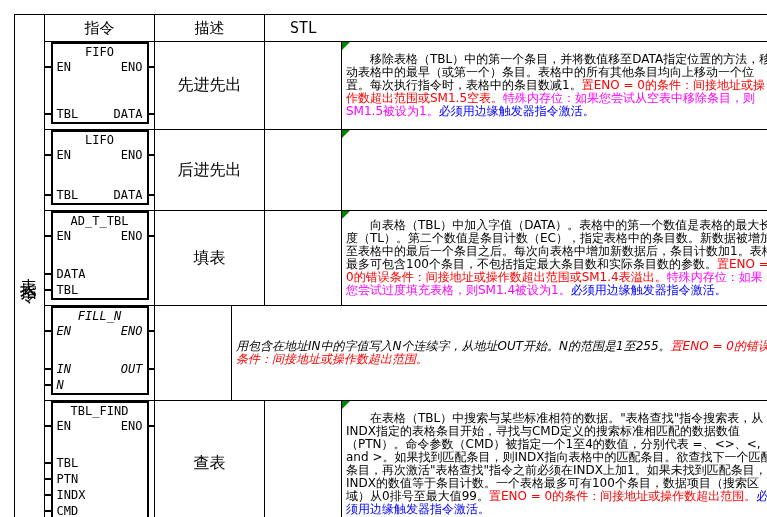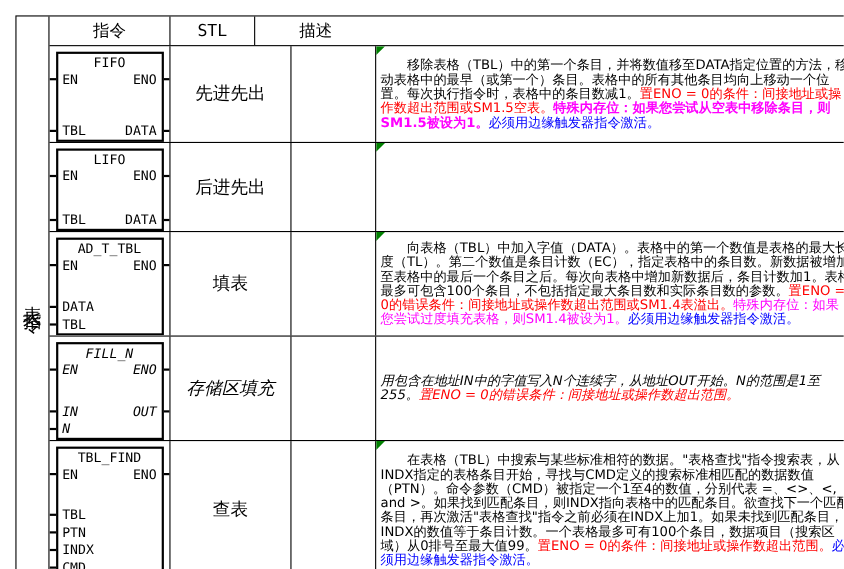--- a/index.html
+++ b/index.html
@@ -21,21 +21,21 @@
     font-size:17px;letter-spacing:4px;
   }
   .main{flex:1;display:flex;flex-direction:column;min-width:0;}
   .row{display:flex;box-sizing:border-box;}
   .row + .row{border-top:1px solid #000;}
   .cell{
     border-right:1px solid #000;
     box-sizing:border-box;overflow:hidden;position:relative;
   }
   .cell:last-child{border-right:none;}
-  .col-instr{width:110px;flex:0 0 110px;display:flex;align-items:flex-end;justify-content:center;}
+  .col-instr{width:110px;flex:0 0 110px;display:flex;align-items:flex-start;justify-content:center;}
   .col-desc{width:110px;flex:0 0 110px;display:flex;align-items:center;justify-content:center;font-size:16px;}
   .col-stl{width:77px;flex:0 0 77px;}
   .col-remark{flex:1;display:flex;align-items:center;}
   .header-row{height:26px;flex:0 0 26px;}
   .hcell{display:flex;align-items:center;justify-content:center;font-size:15px;}
   .mono{font-family:"DejaVu Sans Mono",monospace;}
 
   .block{
     position:relative;
     border:2px solid #000;
@@ -61,22 +61,22 @@
 </head>
 <body>
 
 <div class="canvas">
   <div class="side-cell">
     <div class="side-label">表指令</div>
   </div>
   <div class="main" id="table-main">
     <div class="row header-row">
       <div class="cell col-instr hcell">指令</div>
+      <div class="cell col-desc hcell">描述</div>
       <div class="cell col-stl hcell mono">STL</div>
-      <div class="cell col-desc hcell">描述</div>
     </div>
   <div class="row body-row" style="height: 88px; flex: 0 0 88px;">
         <div class="cell col-instr">
           <div class="block" style="height: 78px;">
             <div class="block-title">FIFO</div>
             <div class="pin-row">
               <div class="pin-left">EN</div>
               <div class="stub l"></div>
               <div class="pin-right">ENO</div>
               <div class="stub r"></div>
@@ -89,21 +89,21 @@
               <div class="stub r"></div>
             </div>
           </div>
         </div>
         <div class="cell col-desc">
           <div>先进先出</div>
         </div>
         <div class="cell col-stl mono"></div>
         <div class="cell col-remark">
           <div class="marker" style="border-top-color: rgb(0, 128, 0);"></div>
-          <div class="remark-text"><span style="color: rgb(0, 0, 0);">　　移除表格（TBL）中的第一个条目，并将数值移至DATA指定位置的方法，移动表格中的最早（或第一个）条目。表格中的所有其他条目均向上移动一个位置。每次执行指令时，表格中的条目数减1。</span><span style="color: rgb(255, 0, 0);">置ENO = 0的条件：间接地址或操作数超出范围或SM1.5空表。</span><span style="color: rgb(255, 0, 255); font-weight: bold;">特殊内存位：如果您尝试从空表中移除条目，则SM1.5被设为1。</span><span style="color: rgb(0, 0, 255);">必须用边缘触发器指令激活。</span></div>
+          <div class="remark-text"><span style="color: rgb(0, 0, 0);">　　移除表格（TBL）中的第一个条目，并将数值移至DATA指定位置的方法，移动表格中的最早（或第一个）条目。表格中的所有其他条目均向上移动一个位置。每次执行指令时，表格中的条目数减1。</span><span style="color: rgb(255, 0, 0);">置ENO = 0的条件：间接地址或操作数超出范围或SM1.5空表。</span><span style="color: rgb(255, 0, 255);">特殊内存位：如果您尝试从空表中移除条目，则SM1.5被设为1。</span><span style="color: rgb(0, 0, 255);">必须用边缘触发器指令激活。</span></div>
         </div>
       </div>
       <div class="row body-row" style="height: 81px; flex: 0 0 81px;">
         <div class="cell col-instr">
           <div class="block" style="height: 71px;">
             <div class="block-title">LIFO</div>
             <div class="pin-row">
               <div class="pin-left">EN</div>
               <div class="stub l"></div>
               <div class="pin-right">ENO</div>
@@ -172,23 +172,20 @@
               <div class="stub l"></div>
               <div class="pin-right">OUT</div>
               <div class="stub r"></div>
             </div>
             <div class="pin-row">
               <div class="pin-left">N</div>
               <div class="stub l"></div>
             </div>
           </div>
         </div>
-        <div class="cell col-desc">
-          <div>存储区填充</div>
-        </div>
         <div class="cell col-stl mono"></div>
         <div class="cell col-remark">
           <div class="remark-text"><span style="color: rgb(0, 0, 0);">用包含在地址IN中的字值写入N个连续字，从地址OUT开始。N的范围是1至255。</span><span style="color: rgb(255, 0, 0);">置ENO = 0的错误条件：间接地址或操作数超出范围。</span></div>
         </div>
       </div>
       <div class="row body-row" style="height: 126px; flex: 0 0 126px;">
         <div class="cell col-instr">
           <div class="block" style="height: 116px;">
             <div class="block-title">TBL_FIND</div>
             <div class="pin-row">

